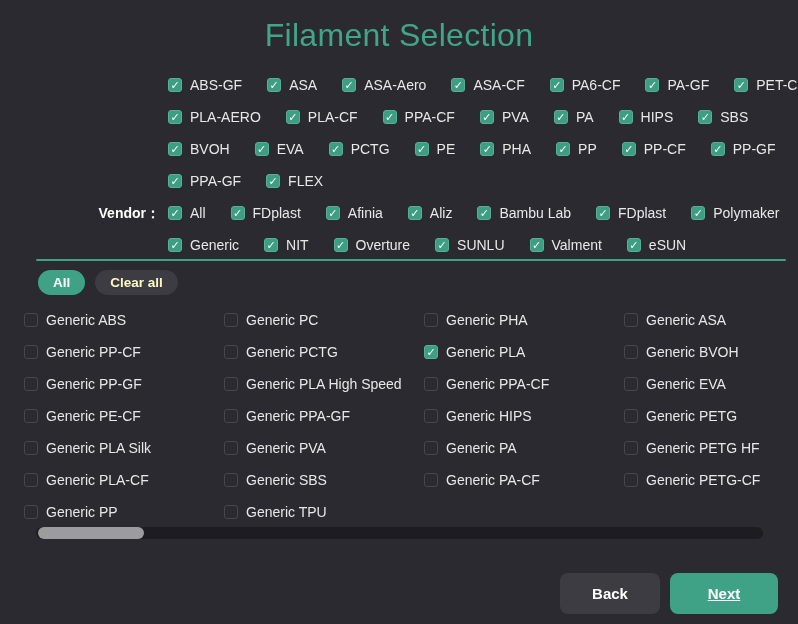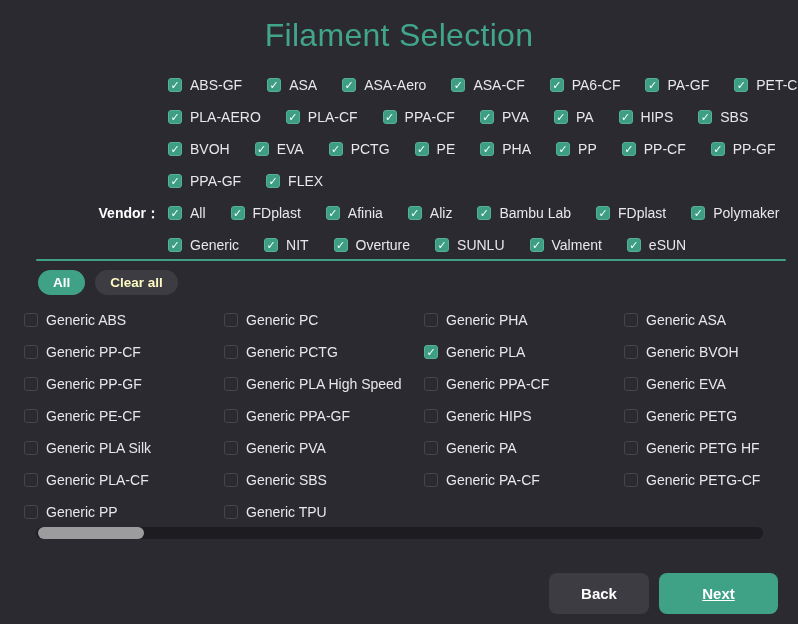--- a/index.html
+++ b/index.html
@@ -49,21 +49,21 @@
   .hscroll{position:absolute;left:36px;top:527px;width:727px;height:12px;background:#1d1d21;border-radius:6px;}
   .hscroll-thumb{position:absolute;left:2px;top:0;width:106px;height:12px;background:#9c9c9f;border-radius:6px;cursor:grab;}
   
   .footer{position:absolute;top:573px;right:20px;display:flex;gap:10px;}
   .footer-btn{
     border:none;height:41px;border-radius:8px;cursor:pointer;
     font-family:inherit;font-size:15px;font-weight:bold;color:#ffffff;
     display:flex;align-items:center;justify-content:center;
   }
   .footer-btn.dark{background:#3c3c42;width:100px;}
-  .footer-btn.accent{background:#3fa287;width:119px;text-decoration:underline;}
+  .footer-btn.accent{background:#3fa287;width:108px;text-decoration:underline;}
 </style>
 </head>
 <body>
 
 <div class="title">Filament Selection</div>
 
 <div class="selection-area">
   <div id="filament-rows">
       <div class="cb-row">
         <span class="cb-item">

